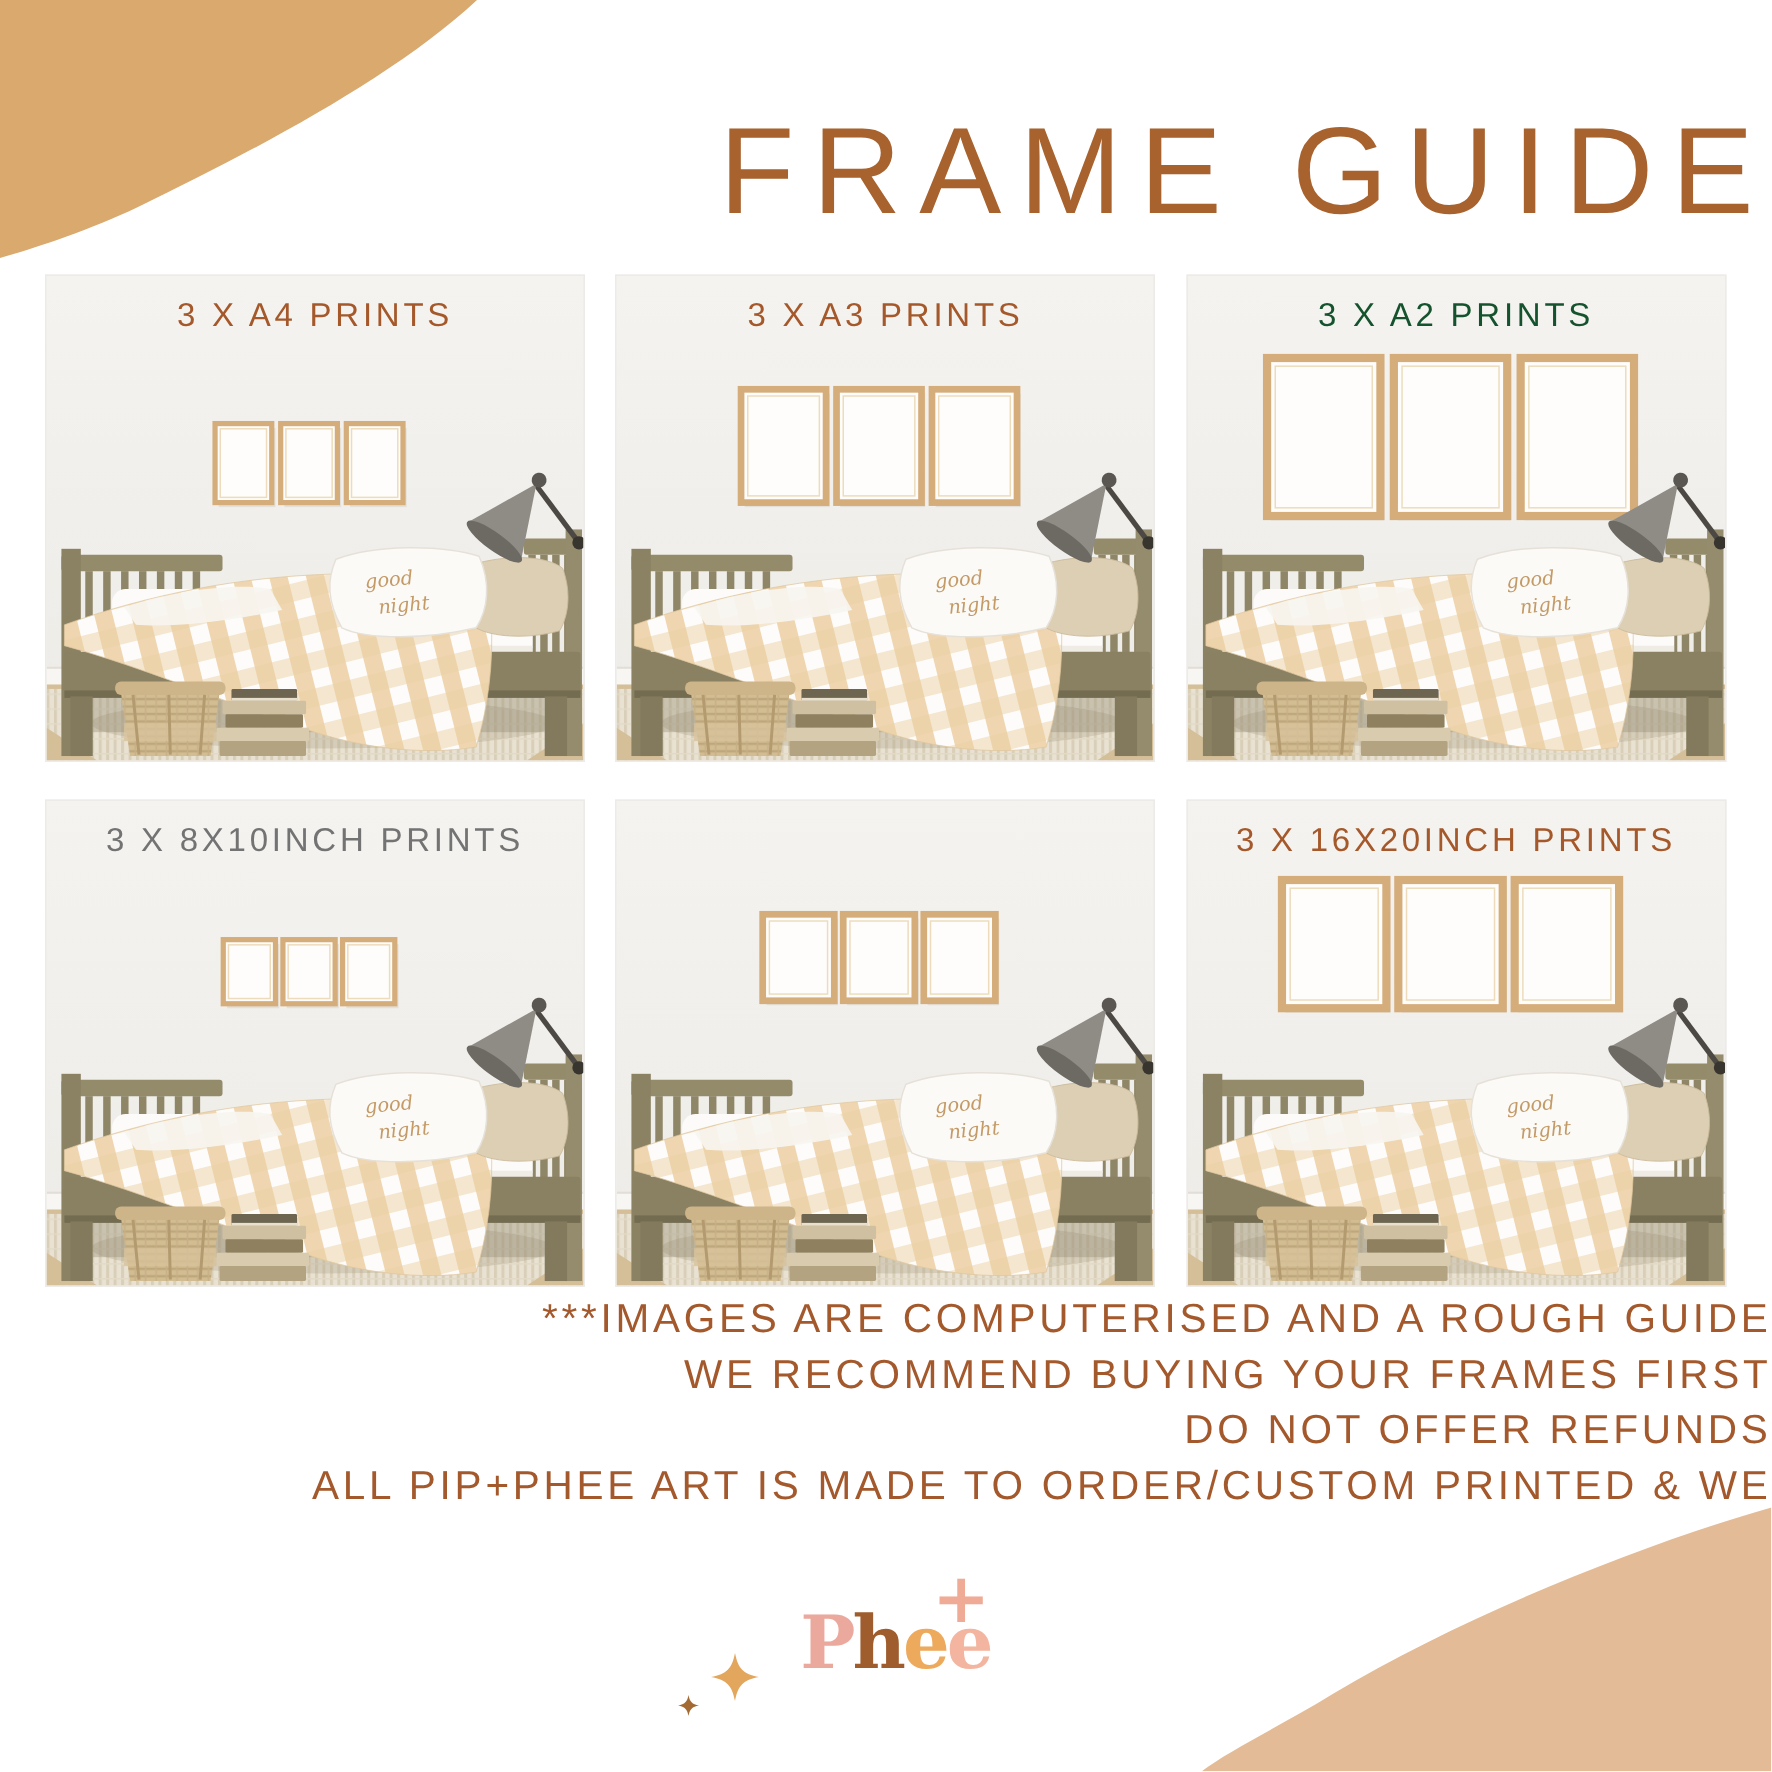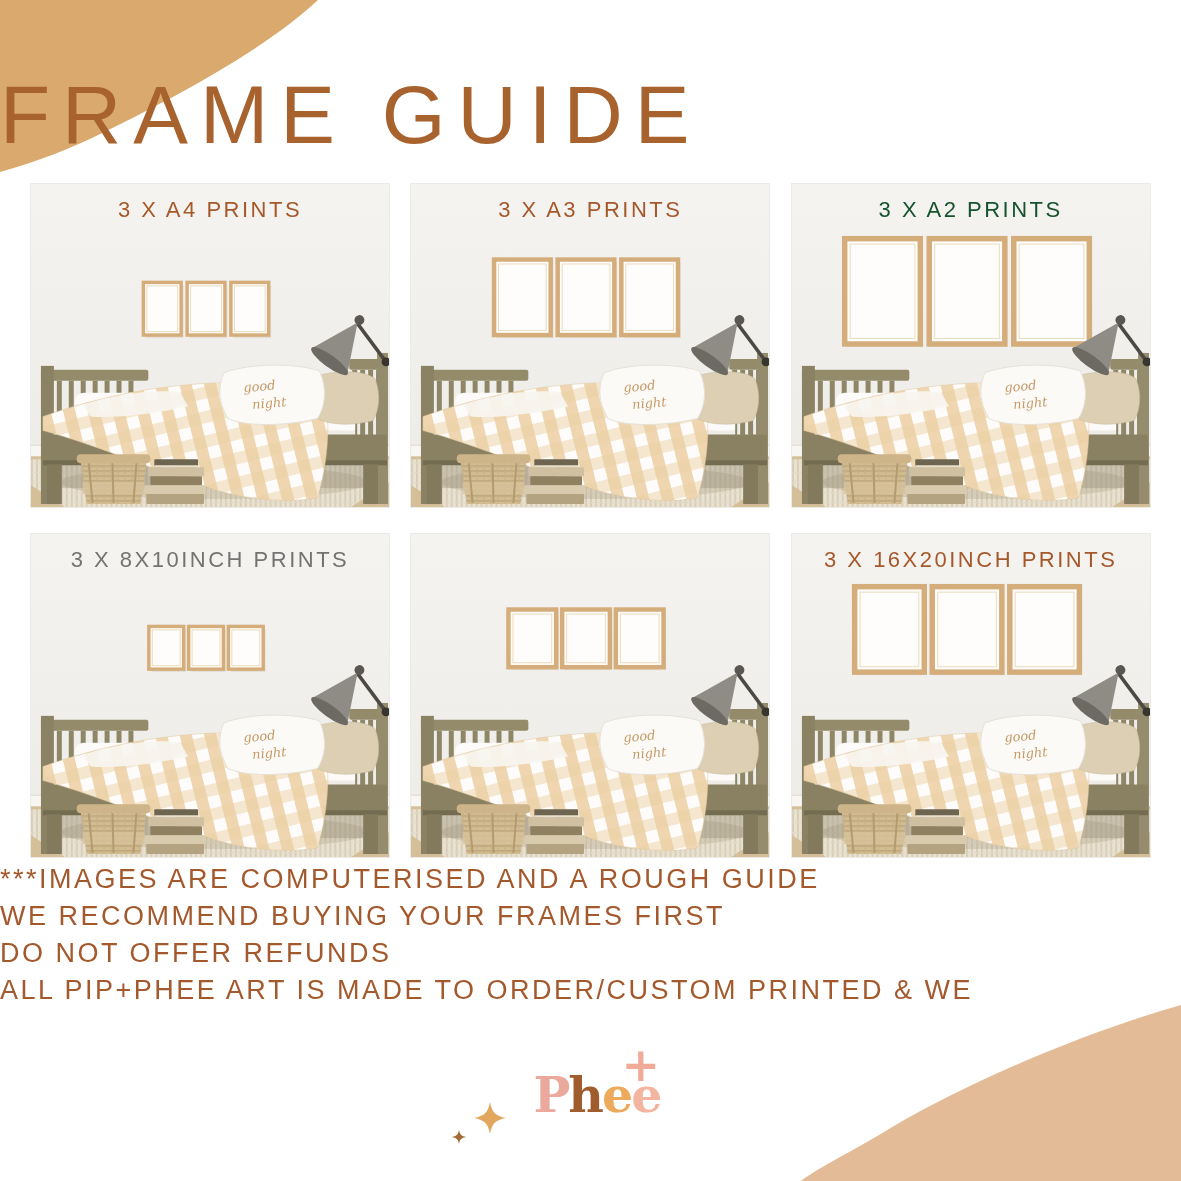--- a/index.html
+++ b/index.html
@@ -6,40 +6,40 @@
   body{
     width:1181px;height:1181px;position:relative;overflow:hidden;
     background:#ffffff;font-family:"Liberation Sans",sans-serif;
   }
   
   .blob{position:absolute;pointer-events:none;}
   .blob-tl{top:0;left:0;}
   .blob-br{bottom:0;right:0;}
   
   .title{
-    position:absolute;top:52px;left:0;width:100%;text-align:left;
+    position:absolute;top:52px;left:0;width:100%;text-align:right;
     font-size:82px;font-weight:300;letter-spacing:12px;white-space:nowrap;margin-top:16px;
   }
   
   .panels{
     position:absolute;left:30px;top:183px;width:1121px;margin:0;padding:0;
     display:grid;grid-template-columns:repeat(3,1fr);column-gap:20px;row-gap:25px;
   }
   .panel{
     position:relative;margin:0;width:360px;height:325px;overflow:hidden;
     background:#f2f0ed;border:1px solid #ecebe7;box-sizing:border-box;
   }
   .panel svg{display:block;width:100%;height:100%;}
   .panel-label{
     position:absolute;top:13px;left:0;width:100%;text-align:center;
     font-size:22px;font-weight:400;letter-spacing:2.5px;white-space:nowrap;
   }
   
   .disclaimer{
-    position:absolute;top:861px;left:0;width:100%;text-align:left;
+    position:absolute;top:861px;left:0;width:100%;text-align:right;
     font-size:27px;font-weight:300;letter-spacing:2.5px;line-height:37px;
   }
   .disclaimer div{white-space:nowrap;}
   
   .logo{
     position:absolute;left:50%;top:1032px;transform:translateX(-50%);
     width:330px;height:150px;font-family:"DejaVu Serif","Liberation Serif",serif;
     font-weight:bold;
   }
   .logo-pip{position:absolute;left:40px;top:-14px;font-size:76px;letter-spacing:-2px;}

